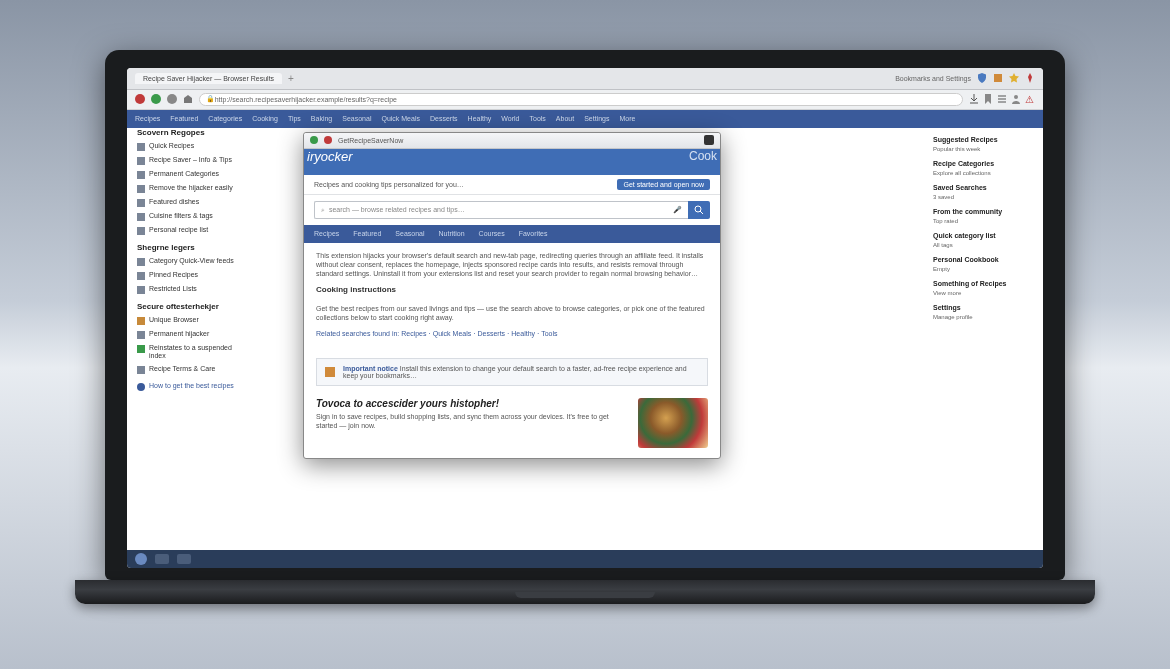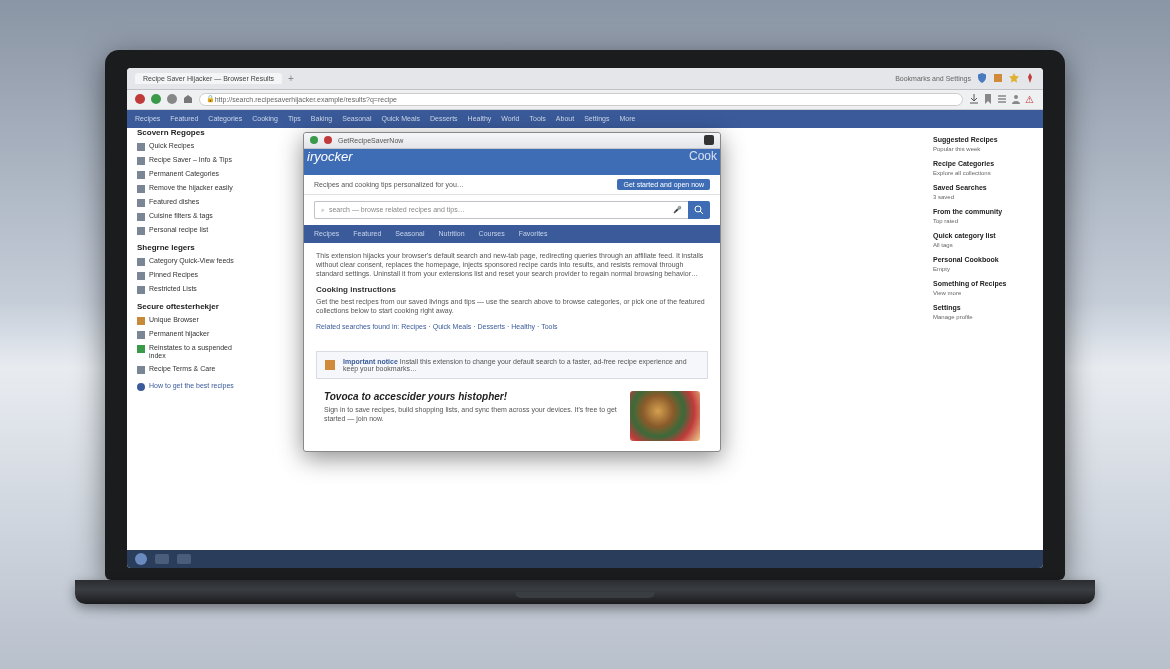--- a/index.html
+++ b/index.html
@@ -44,25 +44,25 @@
 .popup-sub{padding:4px 10px;font-size:7px;color:#555;border-bottom:1px solid #e0e2e5;display:flex;justify-content:space-between;align-items:center}
 .popup-sub .cta{background:#3f6db5;color:#fff;padding:2px 6px;font-size:7px;border-radius:2px}
 .popup-search{padding:6px 10px;display:flex;gap:0}
 .popup-search .field{flex:1;border:1px solid #bfc3c9;border-right:none;height:18px;border-radius:2px 0 0 2px;font-size:7px;color:#888;padding:0 6px;display:flex;align-items:center;gap:4px}
 .popup-search .sbtn{width:22px;height:18px;background:#3f6db5;border-radius:0 2px 2px 0;display:flex;align-items:center;justify-content:center}
 .popup-tabs{background:#3a5a9a;display:flex;padding:0 10px;gap:14px;height:18px;align-items:center}
 .popup-tabs span{color:#c7d4ea;font-size:7px}
 .popup-body{padding:8px 12px}
 .popup-body h2{font-size:14px;font-weight:bold;color:#1a1c1f;margin-bottom:6px}
 .popup-body p{font-size:7px;color:#555;line-height:1.35;margin-bottom:6px}
-.popup-body h5{font-size:8px;color:#333;font-weight:bold;margin:6px 0 3px}
+.popup-body h5{font-size:8px;color:#333;font-weight:bold;margin:6px 0 10px}
 .popup-body .links{font-size:7px;color:#3a5a9a}
 .popup-callout{margin:6px 12px;border:1px solid #d8dce2;background:#f5f7fa;padding:6px 8px;font-size:7px;color:#555;display:flex;gap:8px;align-items:center}
 .popup-callout .cc-icon{width:10px;height:10px;background:#d08a3a;flex-shrink:0}
-.popup-section{padding:6px 20px 10px;display:flex;gap:10px}
+.popup-section{padding:6px 12px 10px;display:flex;gap:10px}
 .popup-section .txt{flex:1}
 .popup-section h3{font-size:10px;font-style:italic;font-weight:bold;color:#222;margin-bottom:3px}
 .popup-section p{font-size:7px;color:#555;line-height:1.3}
 .popup-section .thumb{width:70px;height:50px;background:radial-gradient(circle at 40% 40%,#d4a050 0%,#8a5a2a 30%,#3a6a3a 50%,#c03a3a 70%,#f0d090 100%);border-radius:3px;flex-shrink:0}
 
 
 .right-col{margin-left:auto;width:120px;padding:8px 10px;font-size:7px;color:#333}
 .right-col .ritem{margin-bottom:8px}
 .right-col .ritem b{display:block;font-size:7px;color:#222;margin-bottom:2px}
 .right-col .ritem span{color:#666;font-size:6px}

